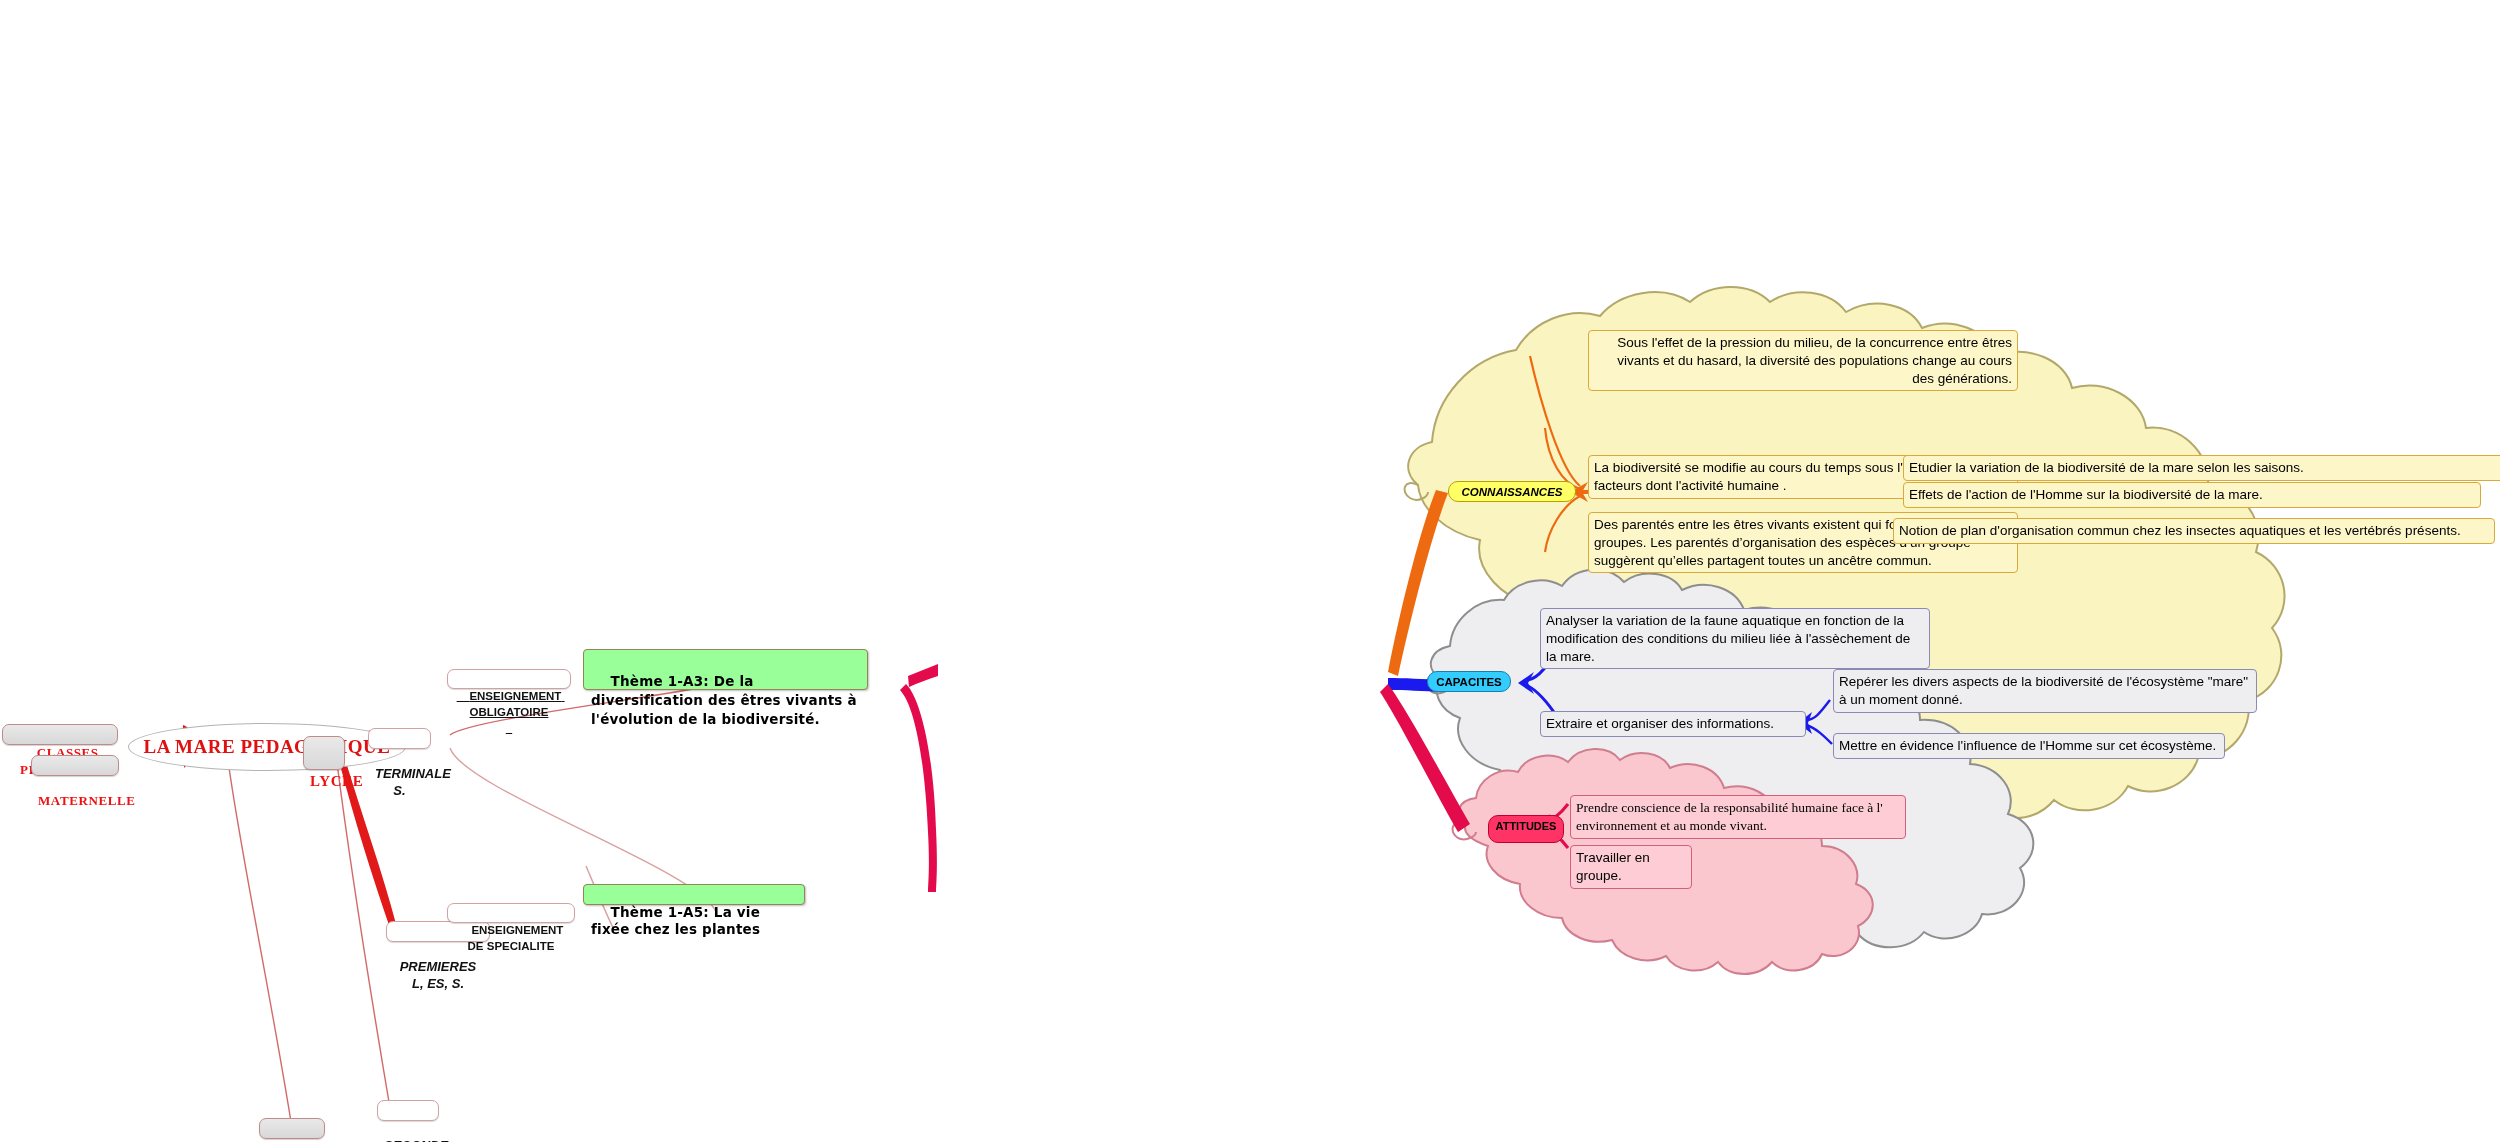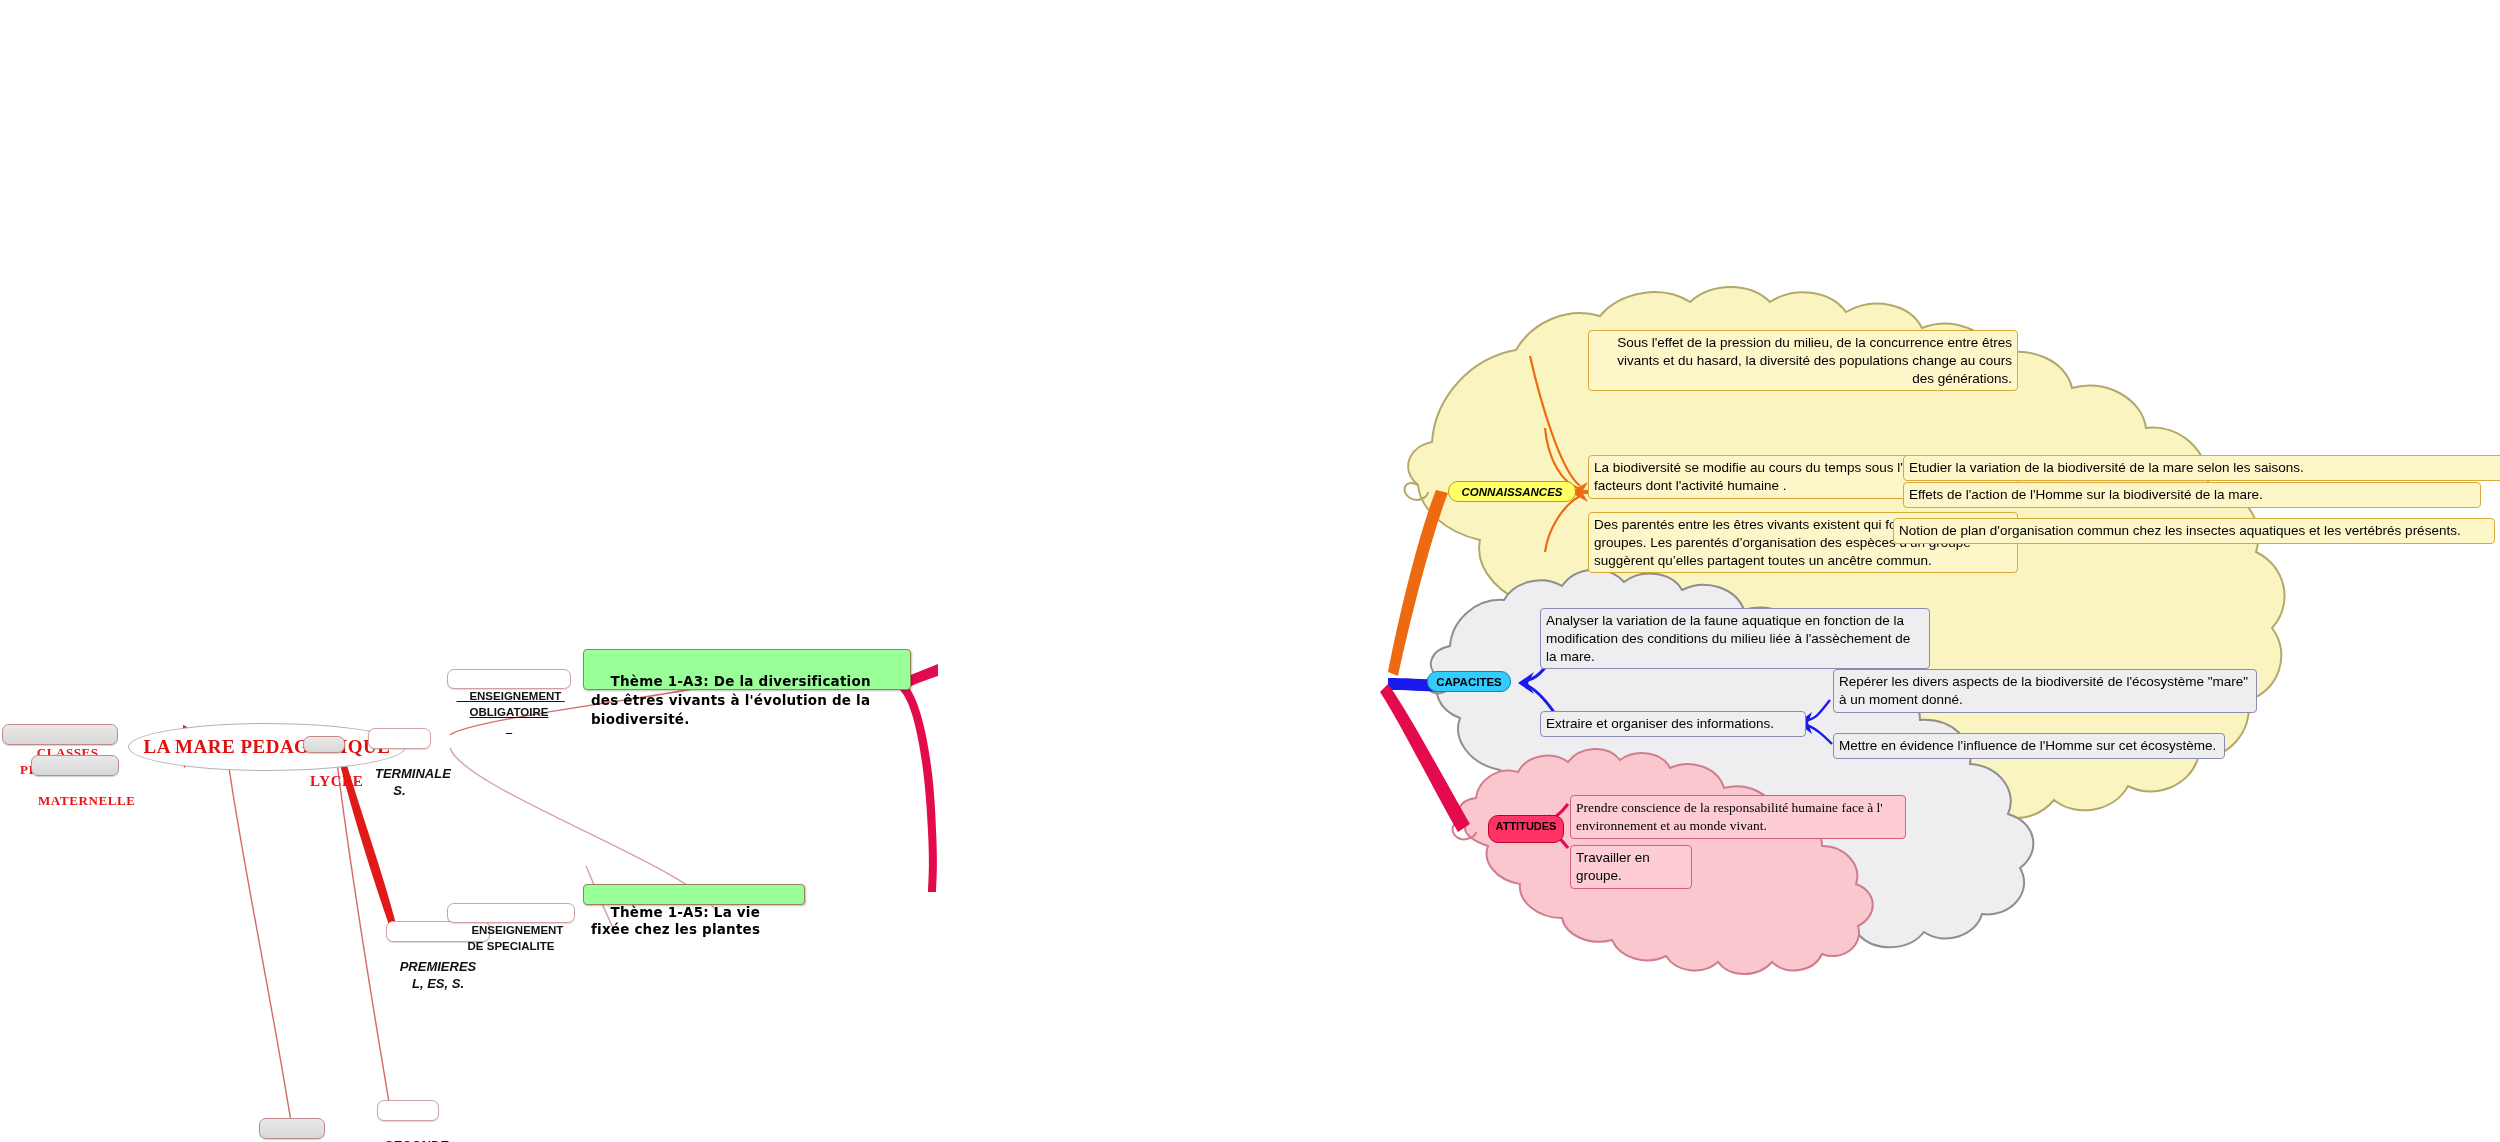--- a/index.html
+++ b/index.html
@@ -276,21 +276,21 @@
   </div>
 
   <div class="box cap-red" style="left:2px;top:724px;width:116px;height:21px;font-size:13px;line-height:17px;">
     <span>CLASSES PRIMAIRES</span>
   </div>
 
   <div class="box cap-red" style="left:31px;top:755px;width:88px;height:21px;font-size:13px;line-height:17px;">
     <span>MATERNELLE</span>
   </div>
 
-  <div class="box cap-red" style="left:303px;top:736px;width:42px;height:17px;font-size:15px;line-height:17px;">
+  <div class="box cap-red" style="left:303px;top:736px;width:42px;height:34px;font-size:15px;line-height:17px;">
     <span>LYCEE</span>
   </div>
 
   <div class="box cap-red" style="left:259px;top:1118px;width:66px;height:21px;font-size:13px;line-height:17px;">
     
   </div>
 
   <div class="box cap-white" style="left:368px;top:728px;width:63px;height:21px;font-size:13px;line-height:17px;">
     <span>TERMINALE S.</span>
   </div>
@@ -304,21 +304,21 @@
   </div>
 
   <div class="box cap-plain" style="left:447px;top:669px;width:124px;height:20px;font-size:11.5px;line-height:16px;text-decoration:underline;">
     <span>ENSEIGNEMENT OBLIGATOIRE</span>
   </div>
 
   <div class="box cap-plain" style="left:447px;top:903px;width:128px;height:20px;font-size:11.5px;line-height:16px;">
     <span>ENSEIGNEMENT DE SPECIALITE</span>
   </div>
 
-  <div class="box theme-green" style="left:583px;top:649px;width:328px;height:41px;font-size:13.5px;line-height:19px;padding:3px 7px;">
+  <div class="box theme-green" style="left:583px;top:649px;width:285px;height:41px;font-size:13.5px;line-height:19px;padding:3px 7px;">
     <span>Thème 1-A3: De la diversification des êtres vivants à l'évolution de la biodiversité.</span>
   </div>
 
   <div class="box theme-green" style="left:583px;top:884px;width:222px;height:21px;font-size:13.5px;line-height:17px;padding:2px 7px;">
     <span>Thème 1-A5: La vie fixée chez les plantes</span>
   </div>
 
   <div class="pill pill-knowledge" style="left:1448px;top:481px;width:128px;height:21px;font-size:11.5px;line-height:19px;">
     <span>CONNAISSANCES</span>
   </div>

